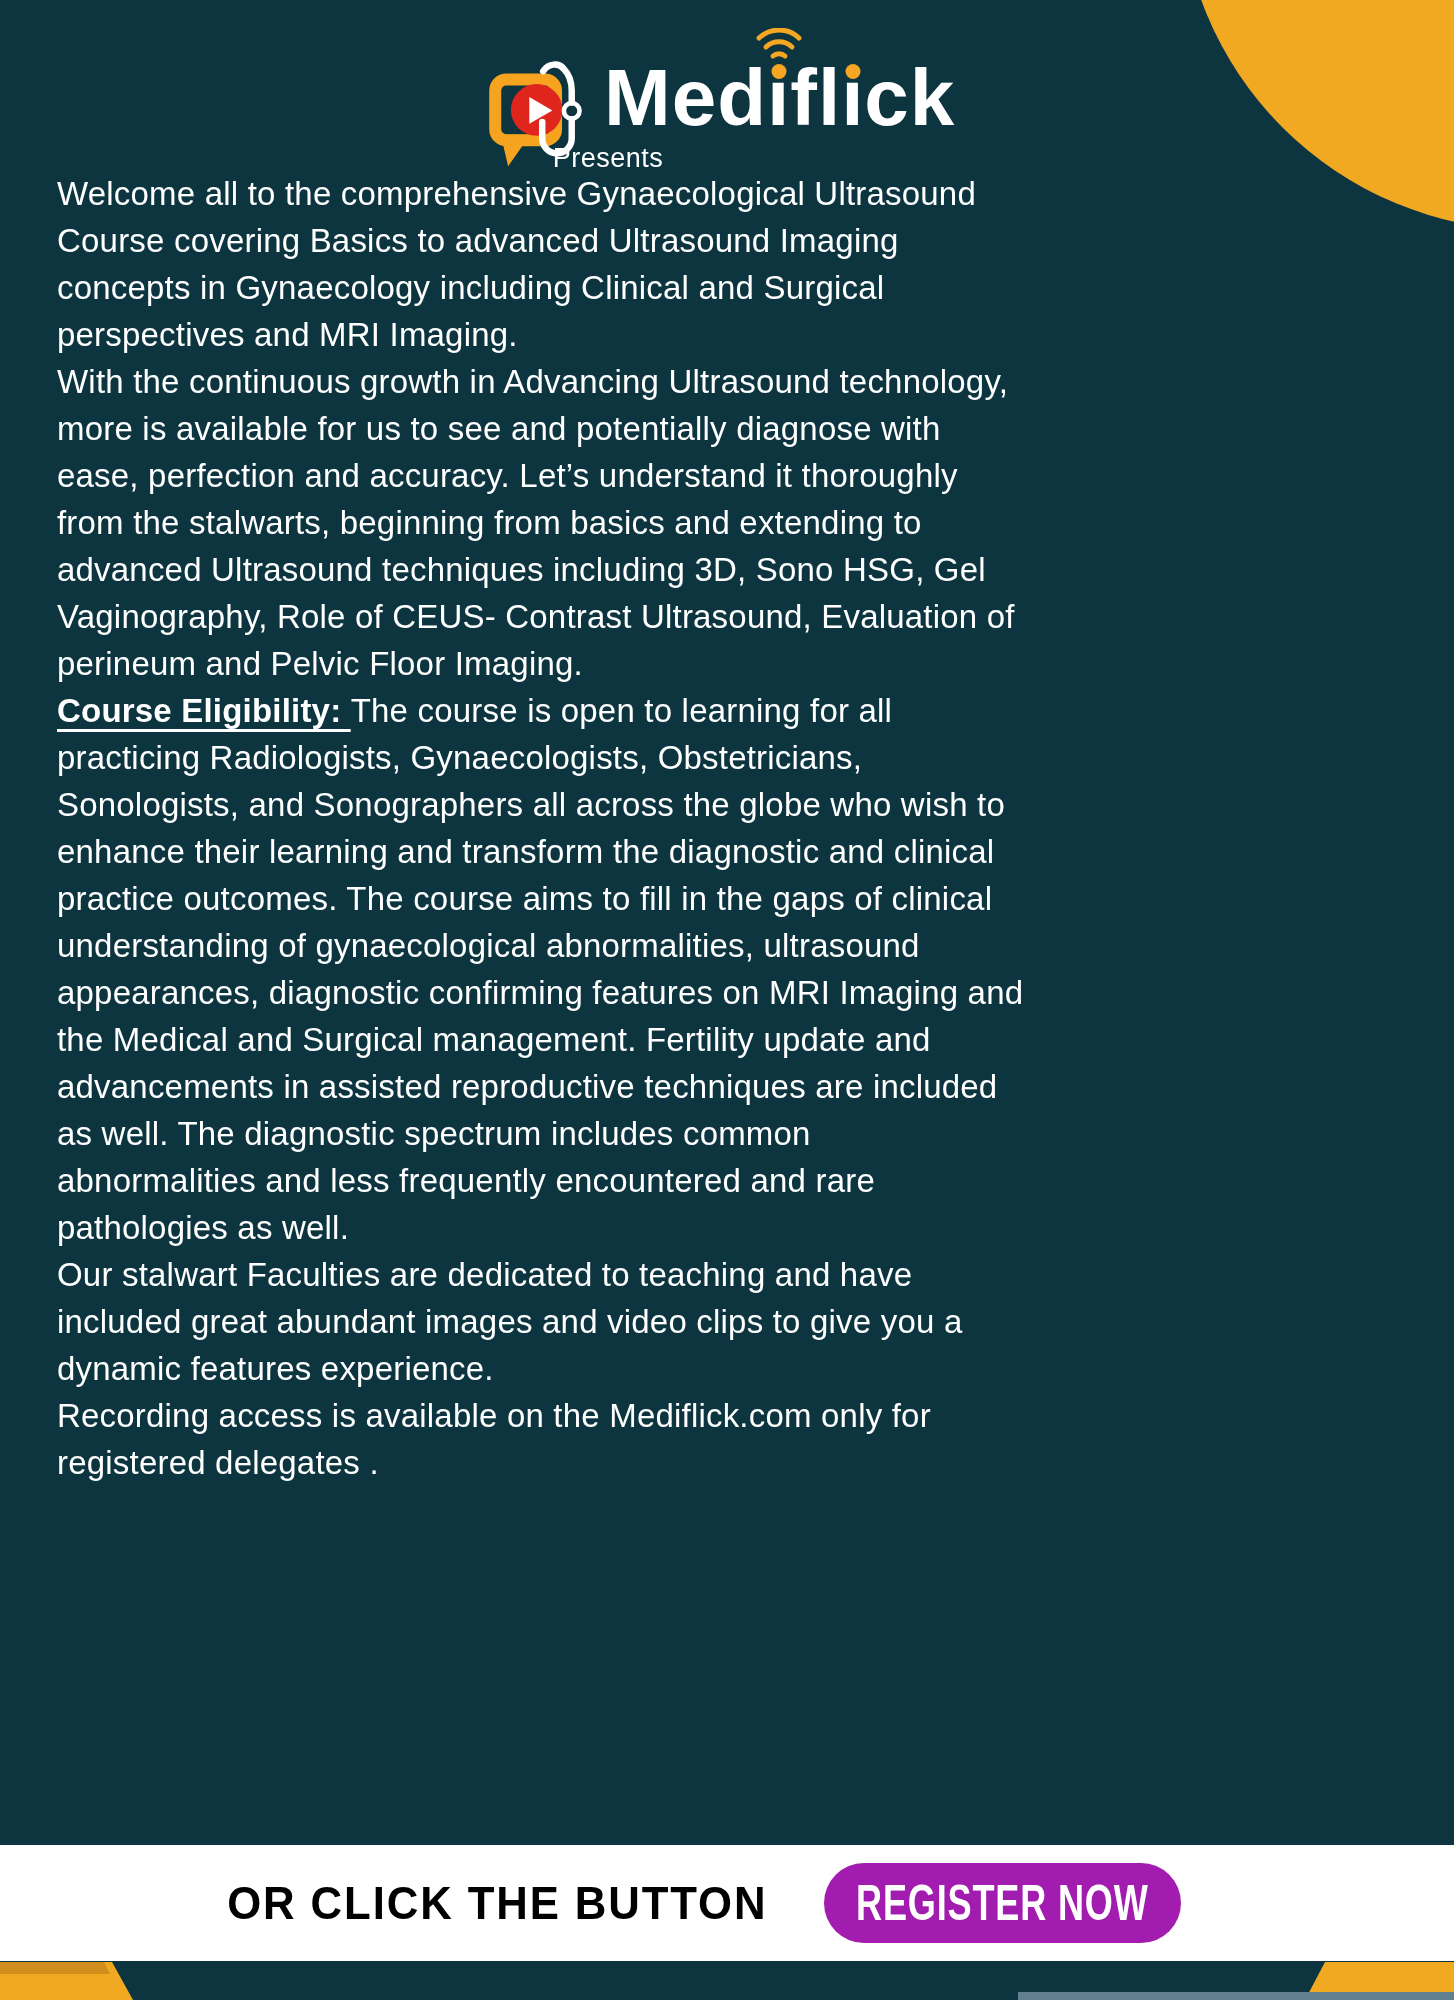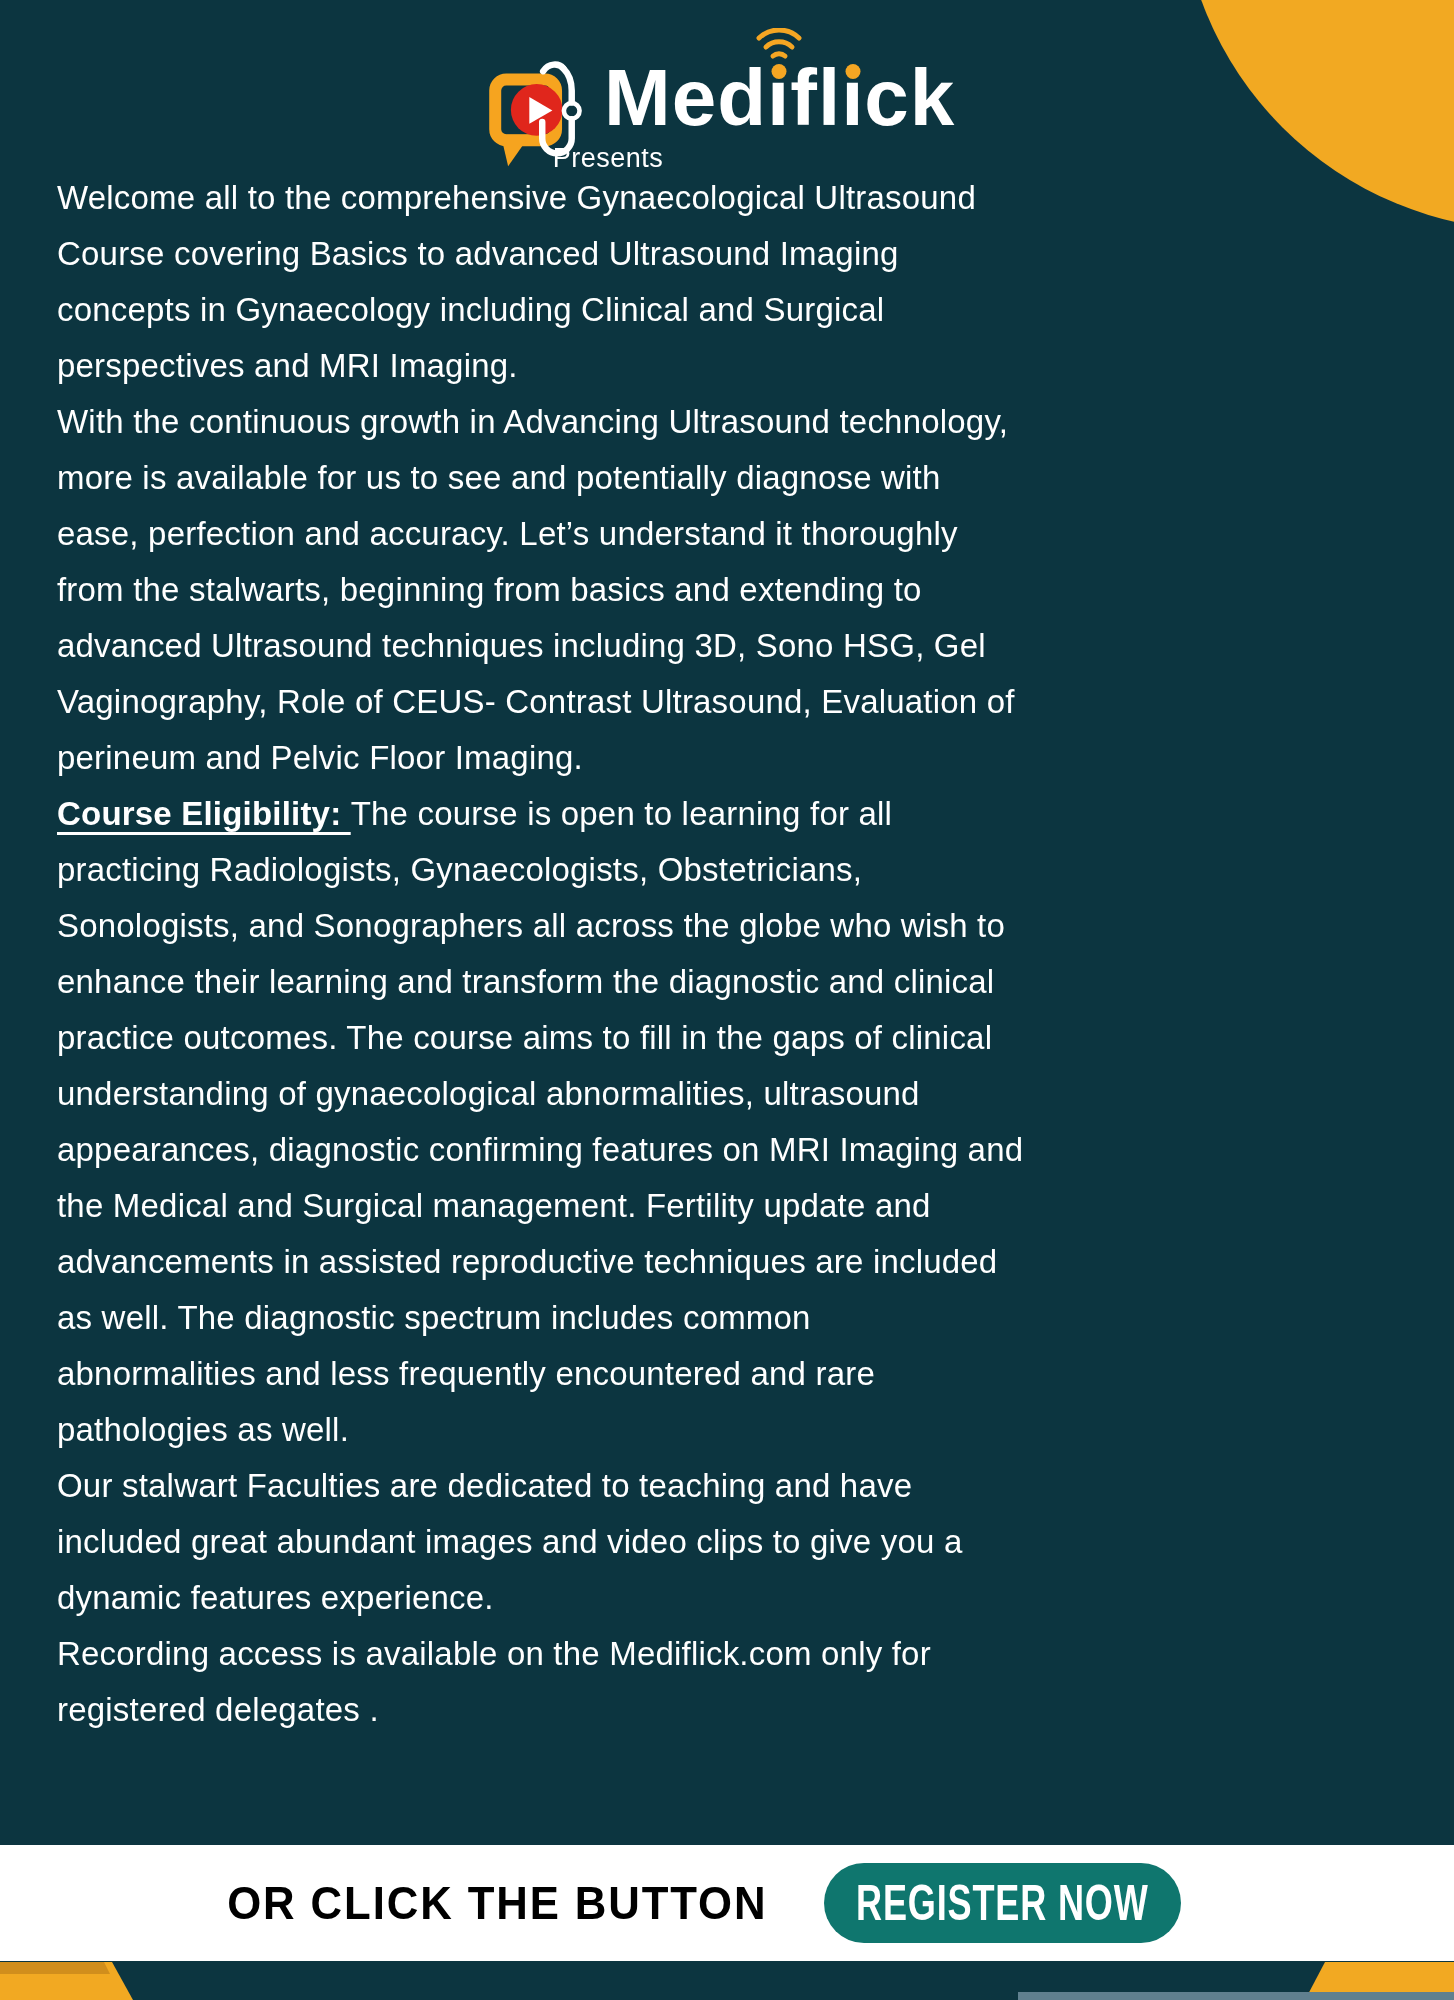--- a/index.html
+++ b/index.html
@@ -26,40 +26,40 @@
     top:14px;width:15px;height:15px;border-radius:50%;background:#F5A623;
   }
   .wifi{position:absolute;left:50%;transform:translateX(-50%);top:-22px;width:52px;height:36px;}
   .tagline{
     position:absolute;left:0;top:143px;width:1216px;text-align:center;
     color:#ffffff;font-size:27px;letter-spacing:.5px;
   }
   
   .body-text{
     position:absolute;left:57px;top:170px;width:1345px;
-    color:#ffffff;font-size:33px;line-height:56px;letter-spacing:.2px;
+    color:#ffffff;font-size:33px;line-height:47px;letter-spacing:.2px;
   }
   .body-text p{margin:0;white-space:pre-line;}
   .eligibility-heading{
     font-weight:bold;text-decoration:underline;
     text-decoration-thickness:3px;text-underline-offset:7px;margin-top:9px;
   }
   
   .cta-band{
     position:absolute;left:0;top:1845px;width:1454px;height:116px;background:#ffffff;
     display:flex;align-items:center;justify-content:center;
   }
   .cta-inner{display:flex;align-items:center;transform:translateX(-30px);}
   .cta-text{
     color:#000000;font-size:46px;font-weight:bold;letter-spacing:2px;
     transform:scaleX(.95);white-space:nowrap;
   }
   .register-btn{
     margin-left:42px;width:357px;height:80px;border:none;cursor:pointer;
-    border-radius:40px;background:#0f766e;color:#ffffff;
+    border-radius:40px;background:#a21caf;color:#ffffff;
     display:flex;align-items:center;justify-content:center;
   }
   .register-btn span{
     font-size:44px;font-weight:bold;letter-spacing:1px;white-space:nowrap;
     transform:scale(.82,1.12);
   }
   
   .by-left{
     position:absolute;left:0;top:1962px;width:140px;height:38px;background:#F2A922;
     clip-path:polygon(0 0,112px 0,133px 38px,0 38px);

